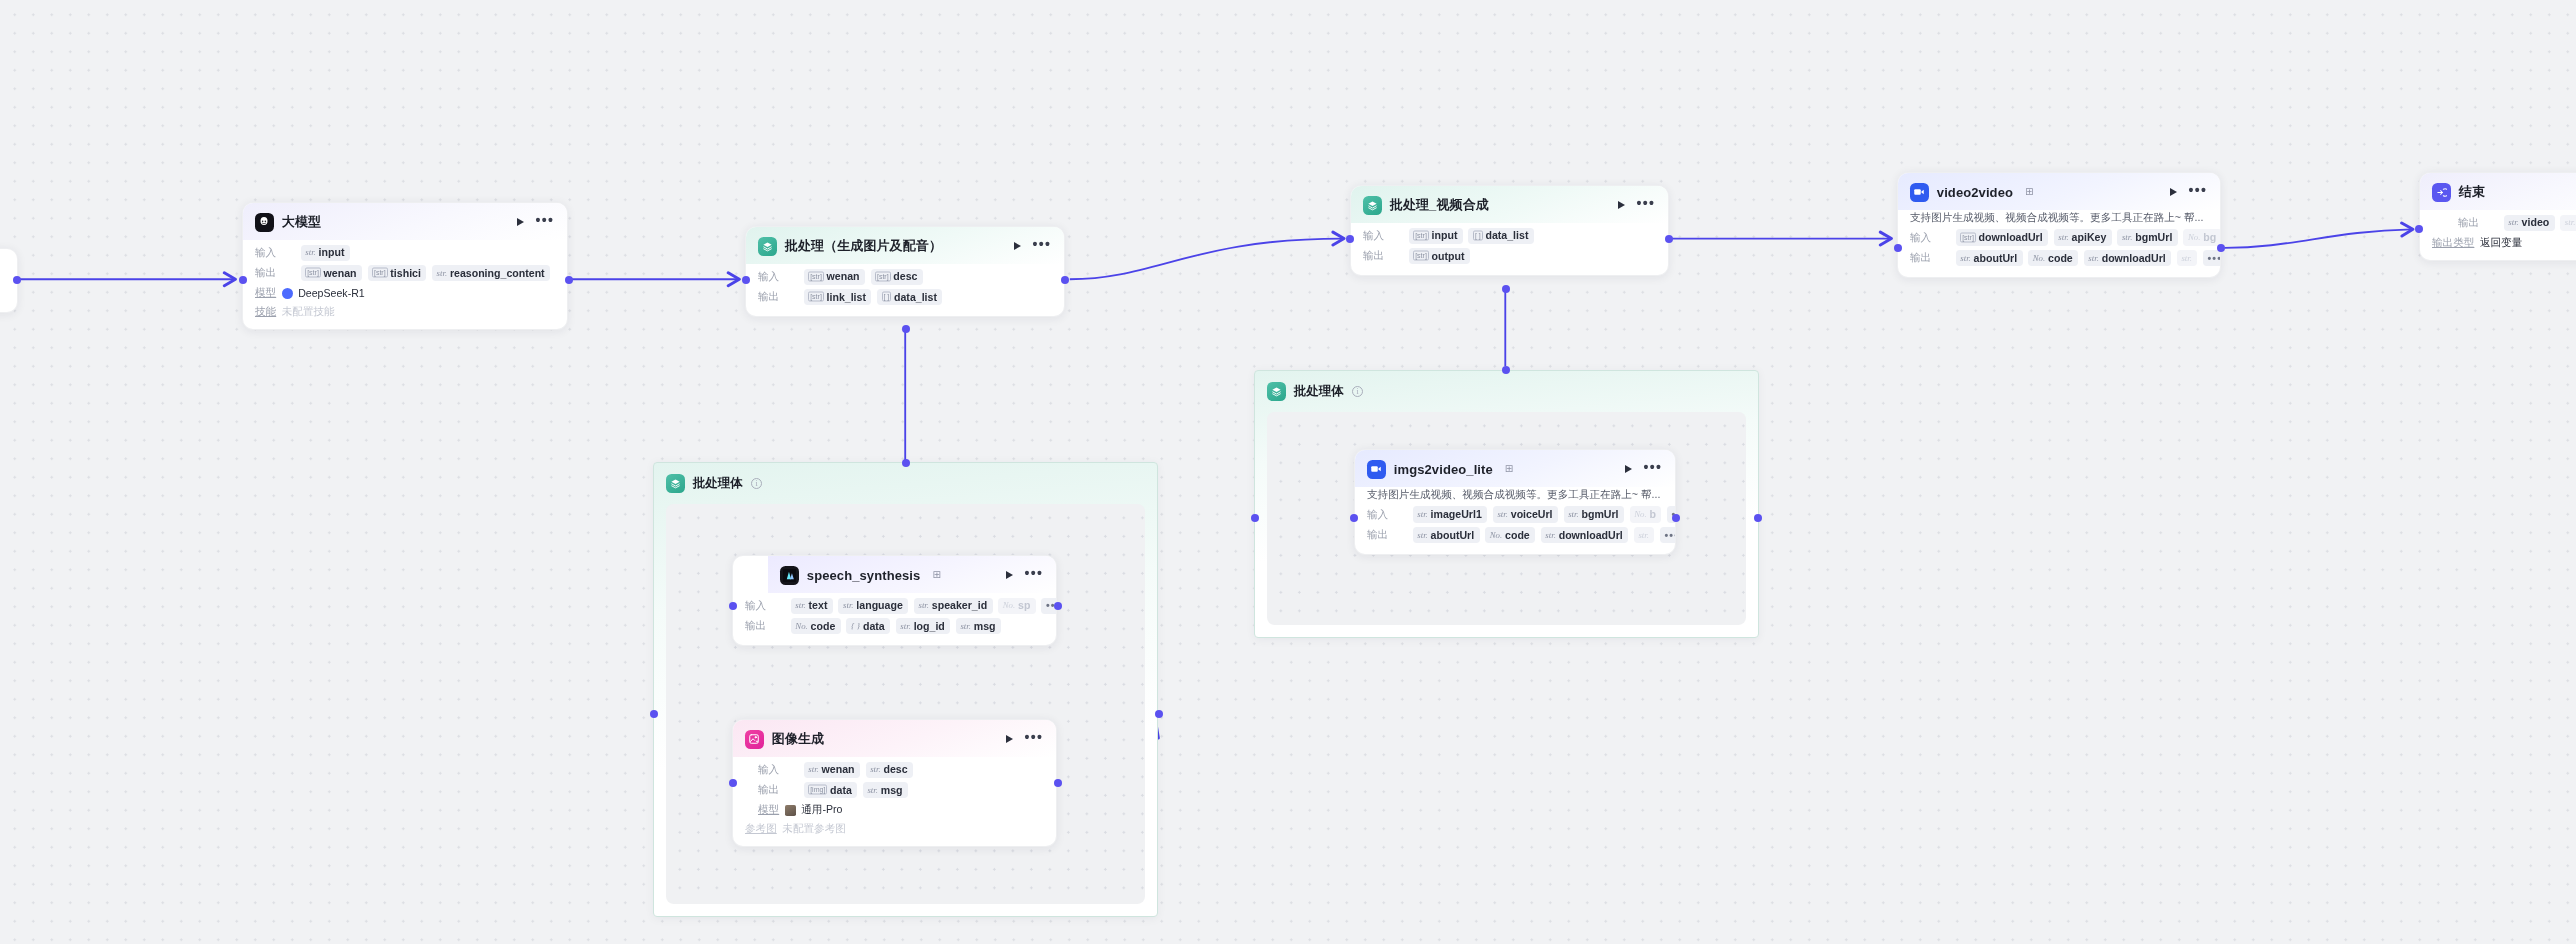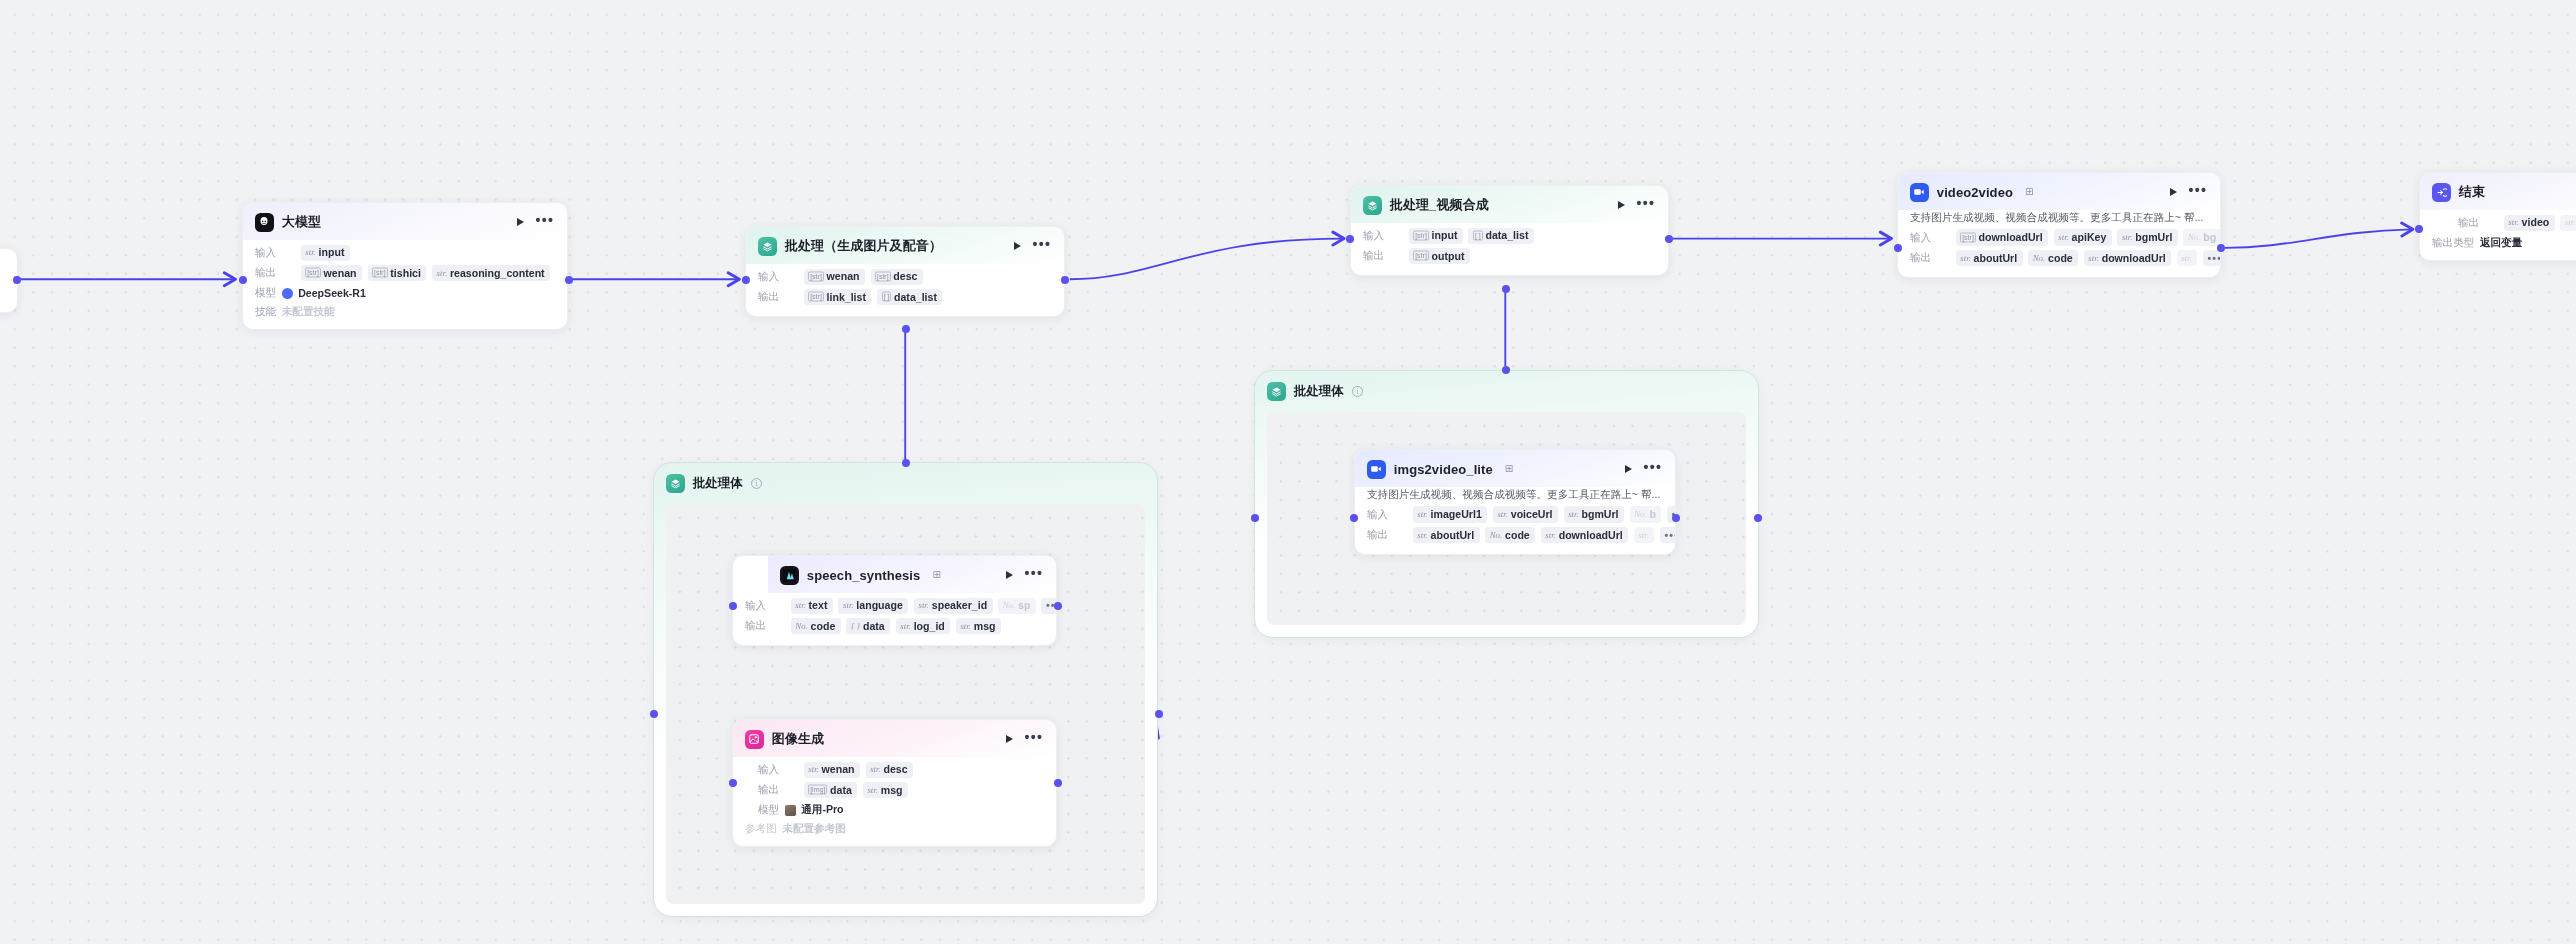--- a/index.html
+++ b/index.html
@@ -148,34 +148,34 @@
   .chip.dots {
     background: #eef0f5; color: #6d7384;
     letter-spacing: 1.1px; font-weight: 700;
     padding: 1.8px 4.6px;
   }
   .meta-row {
     display: flex; align-items: center; gap: 5.5px;
     margin-top: 4.6px;
     font-size: 10.6px;
   }
-  .meta-key { color: #9ba0ad; flex: 0 0 auto; }
-  .meta-val { color: #2a2e3a; font-weight: 700; }
+  .meta-key { color: #9ba0ad; flex: 0 0 auto; text-decoration: underline; }
+  .meta-val { color: #2a2e3a; font-weight: 400; }
   .meta-val.muted { color: #c4c8d2; }
   .mini-ic {
     width: 11px; height: 11px; border-radius: 2.8px; flex: 0 0 11px;
     display: inline-block;
   }
   .mini-ic.ds { background: #4d6bfe; border-radius: 50%; }
   .mini-ic.tongyong { background: linear-gradient(150deg,#8e7c6a,#5d5148); border-radius: 1.8px; }
 
   
   .group {
     position: absolute;
-    border-radius: 19px;
+    border-radius: 4px;
     border: 0.9px solid #cfe5de;
     background: linear-gradient(175deg,#e3f4ef 0%,#f4fbf9 30%, #ffffff 62%);
     box-shadow: 0 1.8px 9.2px rgba(24,28,60,0.05);
     z-index: 10;
     padding: 11px 5px 12px 12px;
   }
   .group-head { display: flex; align-items: center; gap: 8.3px; }
   .group-title { font-size: 12.5px; font-weight: 600; color: #1d2029; }
   .info-ic {
     width: 11px; height: 11px; border-radius: 50%;

